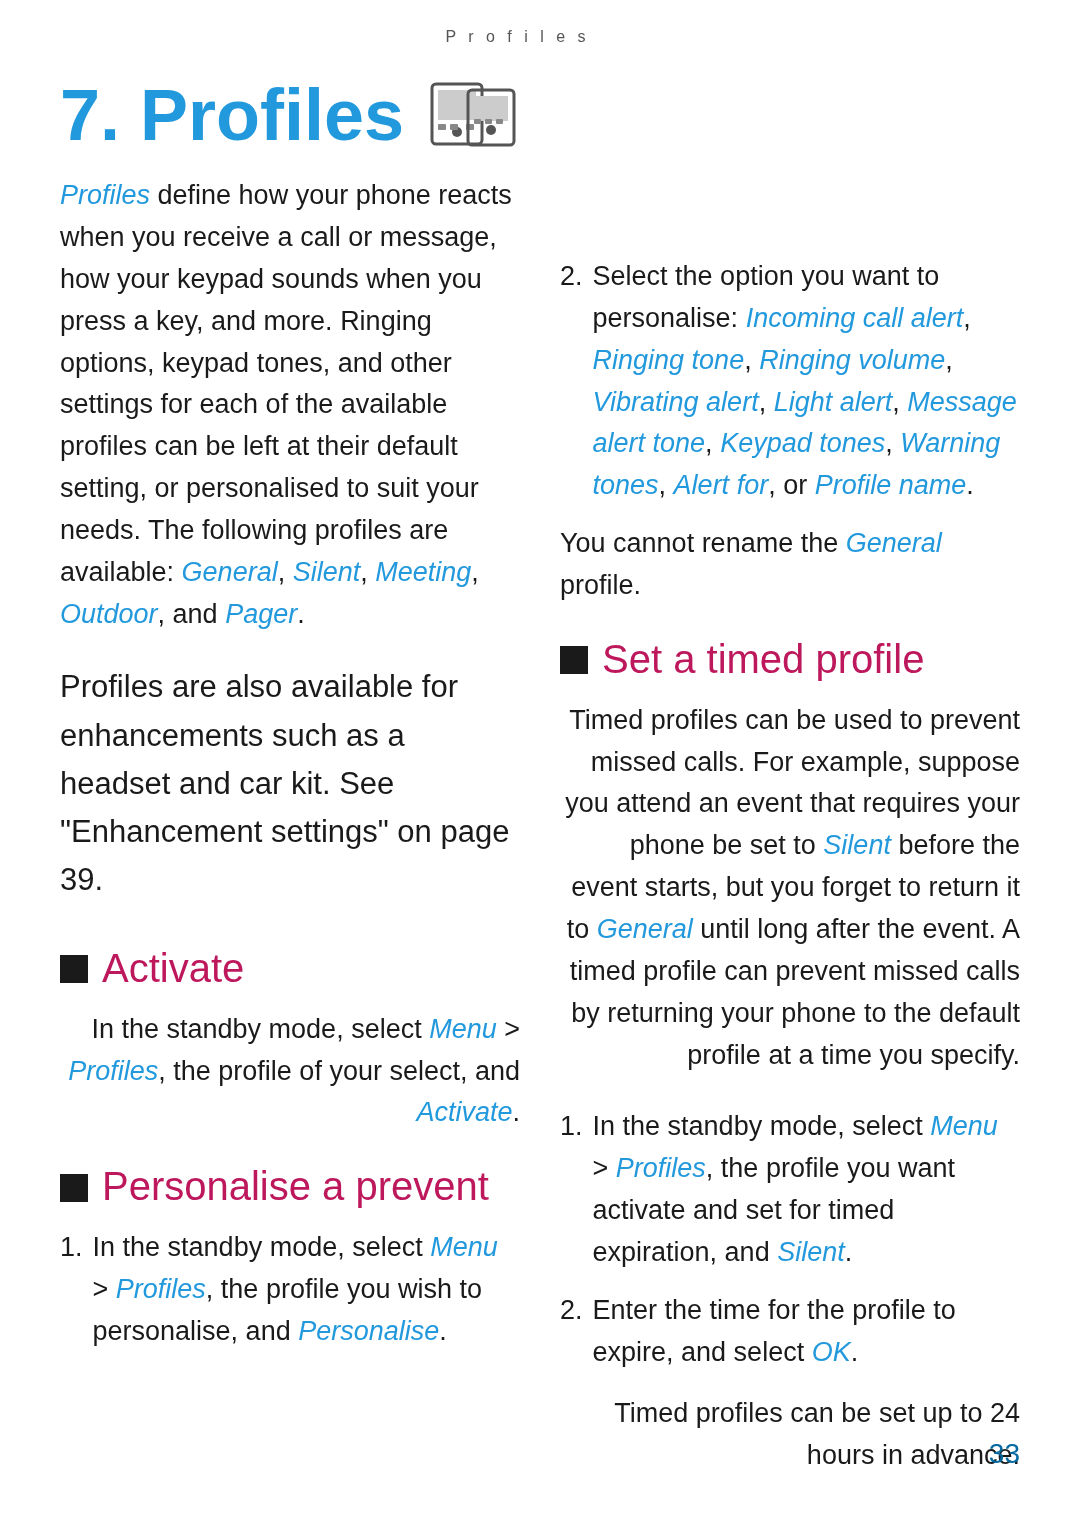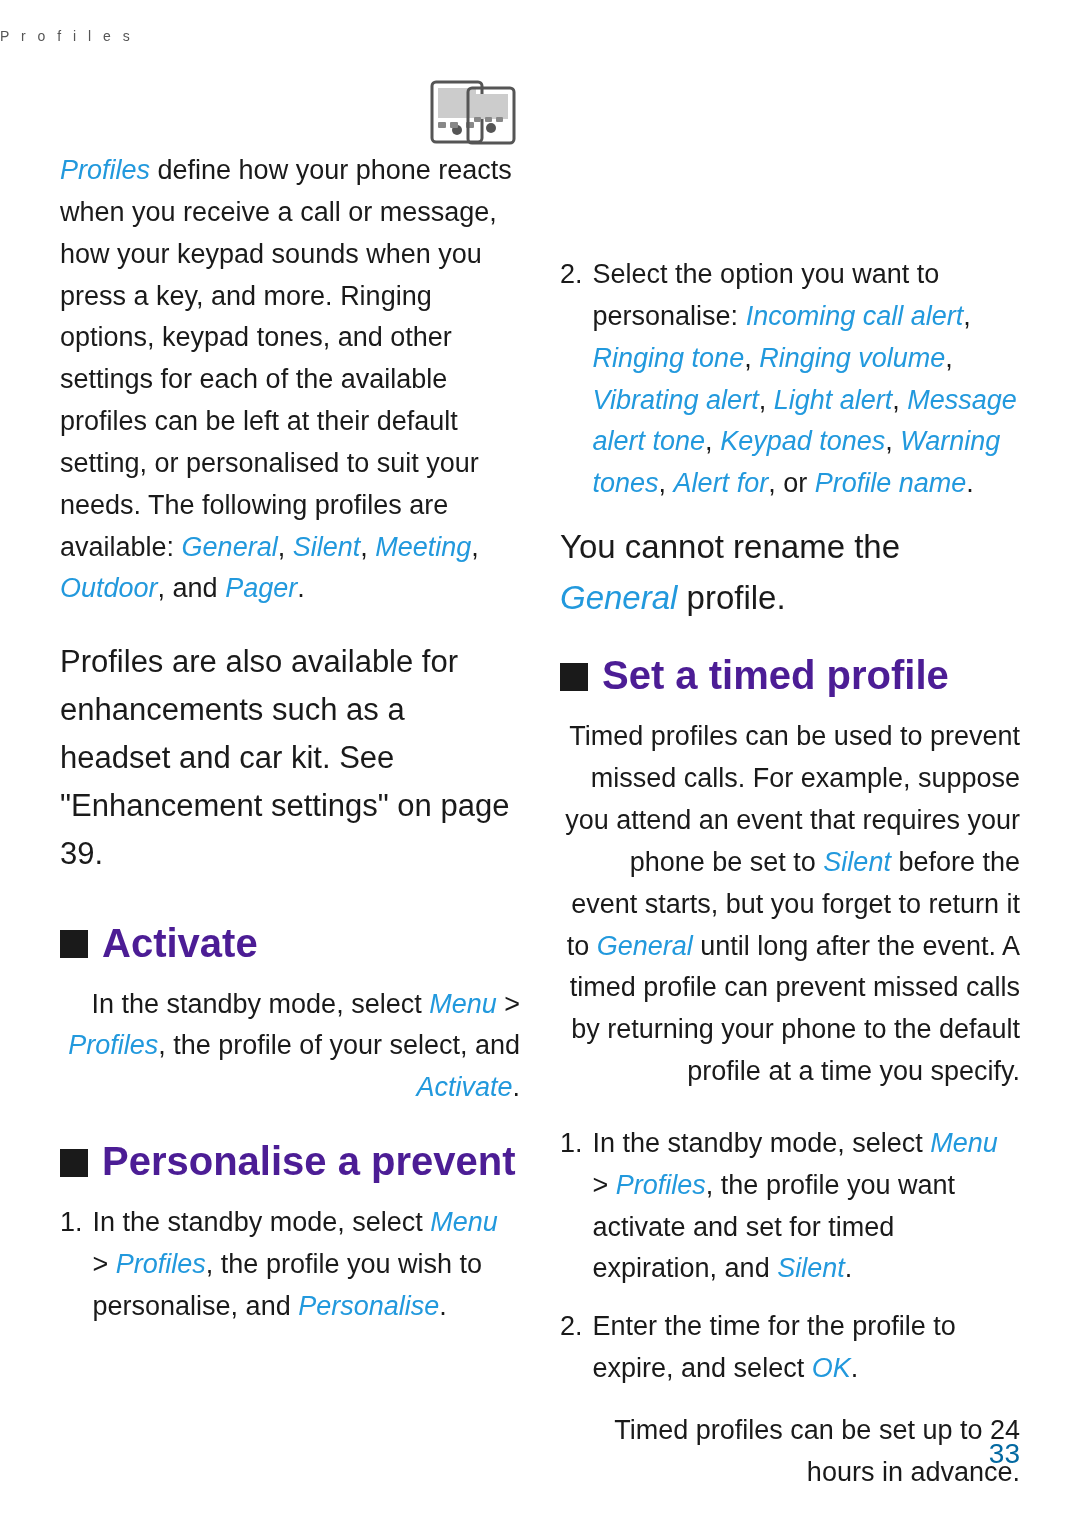--- a/index.html
+++ b/index.html
@@ -8,23 +8,23 @@
       width: 1080px;
       min-height: 1530px;
       background: #ffffff;
       font-family: 'Arial', sans-serif;
       font-size: 28px;
       color: #1a1a1a;
       position: relative;
     }
 
     .page-header {
-      text-align: left;
-      padding: 28px 60px 0 0;
-      font-size: 14px;
+      text-align: center;
+      padding: 28px 60px 0 15px;
+      font-size: 16px;
       letter-spacing: 4px;
       color: #555;
     }
 
     .page-content {
       display: flex;
       flex-direction: row;
       padding: 0 60px;
       gap: 40px;
     }
@@ -84,22 +84,22 @@
     .section-square {
       width: 28px;
       height: 28px;
       background: #1a1a1a;
       flex-shrink: 0;
       margin-top: 2px;
     }
 
     .section-title {
       font-size: 40px;
-      font-weight: bold;
-      color: #4c1d95;
+      font-weight: normal;
+      color: #be185d;
     }
 
     .section-body {
       font-size: 27px;
       line-height: 1.55;
       color: #1a1a1a;
       margin-bottom: 30px;
       text-align: right;
     }
 
@@ -117,21 +117,21 @@
       display: flex;
       gap: 10px;
     }
 
     .list-num {
       flex-shrink: 0;
       font-size: 27px;
     }
 
     .cannot-rename {
-      font-size: 33px;
+      font-size: 27px;
       line-height: 1.55;
       color: #1a1a1a;
       margin-bottom: 30px;
       margin-top: 10px;
     }
 
     .page-number {
       position: absolute;
       bottom: 60px;
       right: 60px;
@@ -149,20 +149,23 @@
 </head>
 <body>
 
 <div class="page-header">P r o f i l e s</div>
 
 <div class="page-content">
 
   <div class="left-column">
 
     <div class="header-row">
+      <h1 class="chapter-title">
+        <span>7.</span> <span>Profiles</span>
+      </h1>
 
       <svg class="phone-icon" viewBox="0 0 90 70" xmlns="http://www.w3.org/2000/svg">
 
         <rect x="2" y="2" width="50" height="60" rx="4" ry="4" fill="none" stroke="#555" stroke-width="3"></rect>
         <rect x="8" y="8" width="38" height="30" fill="#ccc"></rect>
         <circle cx="27" cy="50" r="5" fill="#555"></circle>
 
         <rect x="8" y="42" width="8" height="6" rx="1" fill="#888"></rect>
         <rect x="20" y="42" width="8" height="6" rx="1" fill="#888"></rect>
         <rect x="36" y="42" width="8" height="6" rx="1" fill="#888"></rect>

